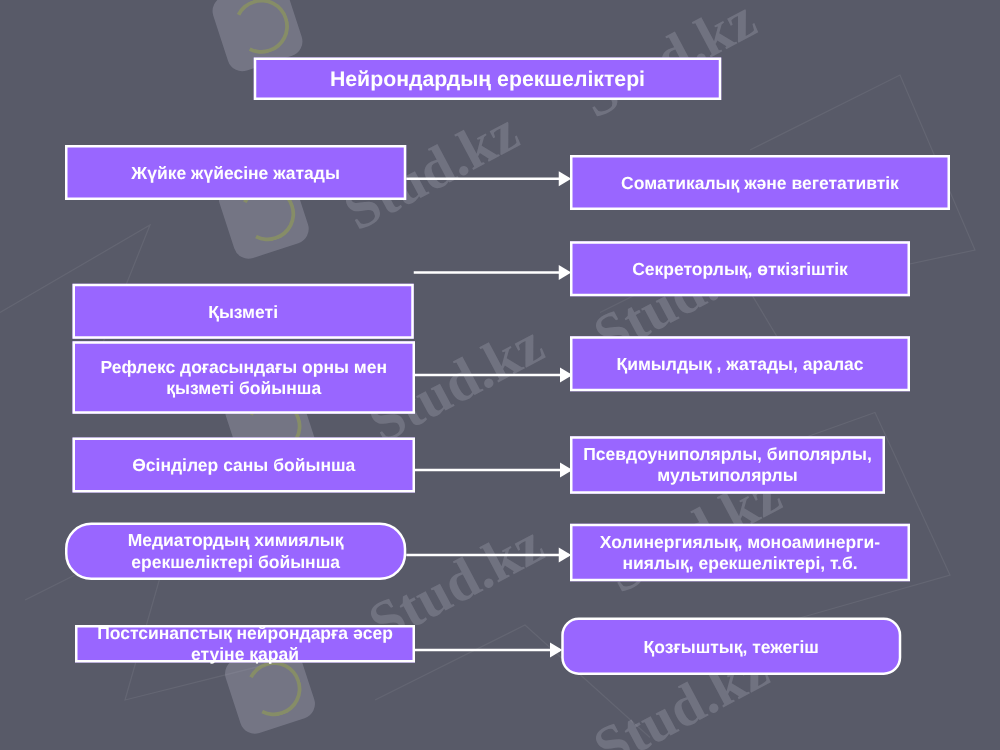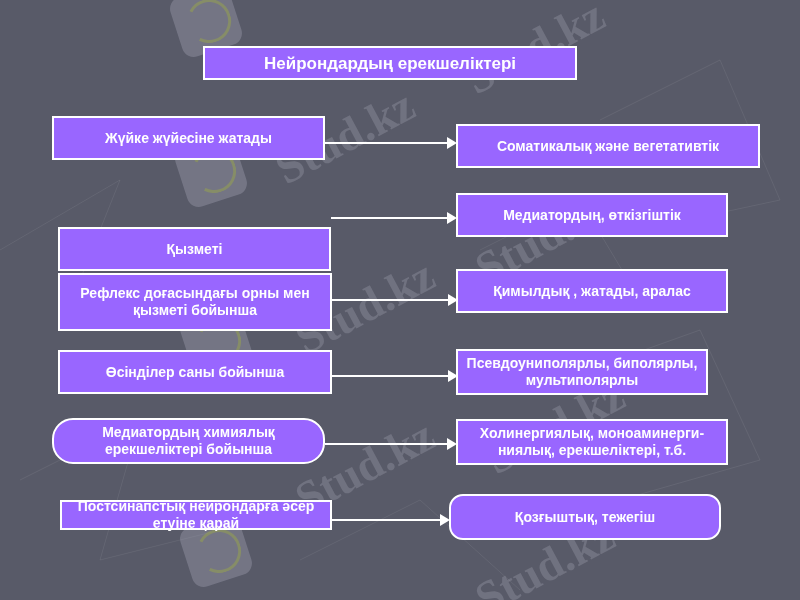--- a/index.html
+++ b/index.html
@@ -66,21 +66,21 @@
 <div class="watermark" style="left:470px; top:540px;">Stud.kz</div>
 
 <div class="box title-box" style="left:203px; top:46px; width:374px; height:34px;">Нейрондардың ерекшеліктері</div>
 
 <div class="box" style="left:52px; top:116px; width:273px; height:44px;">Жүйке жүйесіне жатады</div>
 <div class="arrow" style="left:325px; top:142px; width:130px;"></div>
 <div class="box" style="left:456px; top:124px; width:304px; height:44px;">Соматикалық  және вегетативтік</div>
 
 <div class="box" style="left:58px; top:192px; width:273px; height:44px;margin-top:35px;">Қызметі</div>
 <div class="arrow" style="left:331px; top:217px; width:124px;"></div>
-<div class="box" style="left:456px; top:193px; width:272px; height:44px;">Медиатордың, өткізгіштік</div>
+<div class="box" style="left:456px; top:193px; width:272px; height:44px;">Секреторлық, өткізгіштік</div>
 
 <div class="box" style="left:58px; top:273px; width:274px; height:58px;">Рефлекс доғасындағы орны мен қызметі бойынша</div>
 <div class="arrow" style="left:332px; top:299px; width:124px;"></div>
 <div class="box" style="left:456px; top:269px; width:272px; height:44px;">Қимылдық , жатады, аралас</div>
 
 <div class="box" style="left:58px; top:350px; width:274px; height:44px;">Өсінділер саны бойынша</div>
 <div class="arrow" style="left:332px; top:375px; width:124px;"></div>
 <div class="box" style="left:456px; top:349px; width:252px; height:46px;">Псевдоуниполярлы, биполярлы, мультиполярлы</div>
 
 <div class="box" style="left:52px; top:418px; width:273px; height:46px;border-radius:21px;">Медиатордың химиялық ерекшеліктері бойынша</div>

